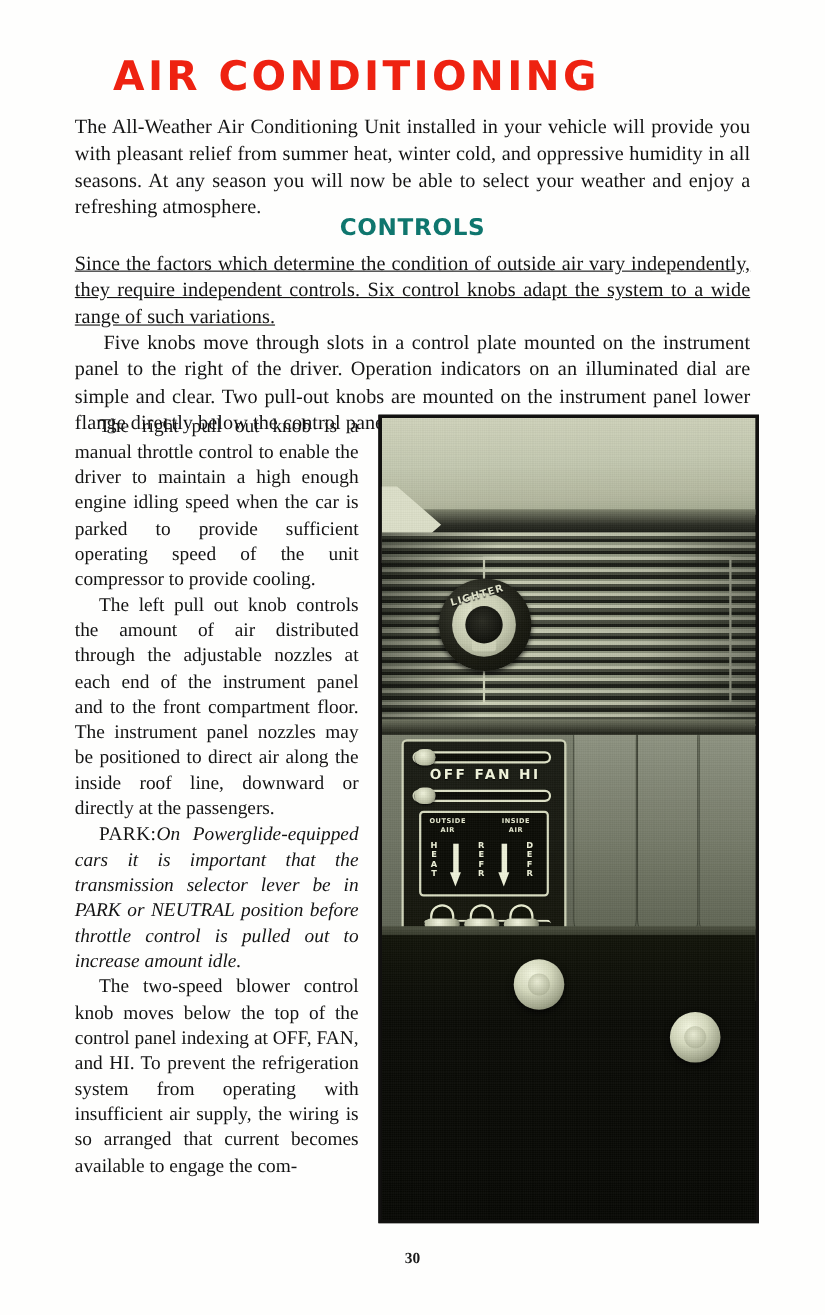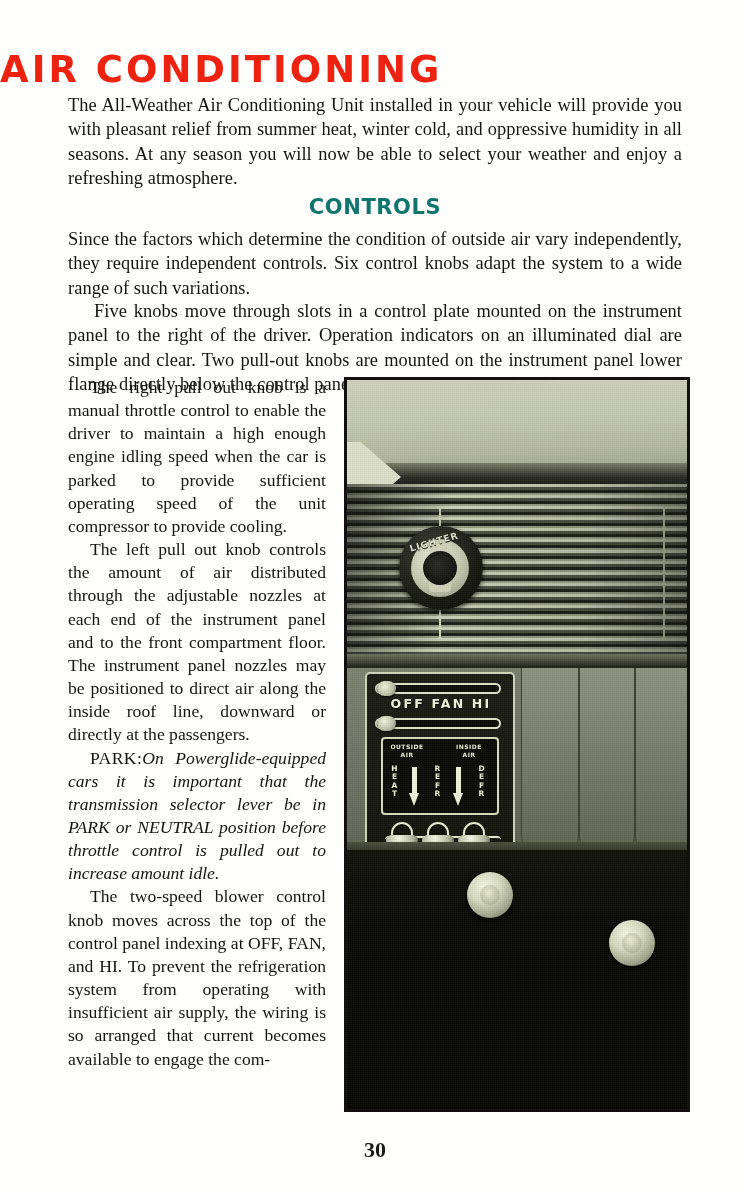--- a/index.html
+++ b/index.html
@@ -23,20 +23,21 @@
     width: 750px;
     height: 1195px;
     background: #fefefd;
   }
 
   
   .title {
     position: absolute;
     left: 0; top: 26px;
     width: 648px;
+    text-align: center;
     font-family: "DejaVu Sans", "Liberation Sans", sans-serif;
     font-weight: bold;
     font-size: 37px;
     letter-spacing: 3.0px;
     color: #ee2211;
     line-height: 1;
   }
   .subhead {
     position: absolute;
     left: 0; top: 180px;
@@ -54,22 +55,22 @@
   .wide {
     position: absolute;
     left: 68px;
     width: 614px;
     font-size: 18.4px;
     line-height: 24.1px;
     text-align: justify;
     text-align-last: left;
     letter-spacing: 0.05px;
   }
-  #intro-paragraph { top: 75px; }
-  #controls-p1 { top: 209px; }
+  #intro-paragraph { top: 85px; }
+  #controls-p1 { top: 209px; text-decoration: underline; }
   #controls-p2 { top: 281px; }
   .indent { text-indent: 26px; }
 
   
   .column {
     position: absolute;
     left: 68px;
     top: 376px;
     width: 258px;
     font-size: 17.6px;
@@ -425,21 +426,21 @@
     pointer-events: none;
   }
 
   
   .page-number {
     position: absolute;
     left: 0;
     top: 1137px;
     width: 750px;
     text-align: center;
-    font-size: 22px;
+    font-size: 14px;
     font-weight: bold;
     color: #1a1a1a;
   }
 </style>
 </head>
 <body>
 
 <div class="page">
 
   <h1 class="title">AIR CONDITIONING</h1>
@@ -448,21 +449,21 @@
 
   <h2 class="subhead">CONTROLS</h2>
 
   <p class="wide" id="controls-p1">Since the factors which determine the condition of outside air vary independently, they require independent controls. Six control knobs adapt the system to a wide range of such variations.</p>
   <p class="wide indent" id="controls-p2">Five knobs move through slots in a control plate mounted on the instrument panel to the right of the driver. Operation indicators on an illuminated dial are simple and clear. Two pull-out knobs are mounted on the instrument panel lower flange directly below the control panel.</p>
 
   <div class="column">
     <p>The right pull out knob is a manual throttle control to enable the driver to maintain a high enough engine idling speed when the car is parked to provide sufficient operating speed of the unit compressor to provide cooling.</p>
     <p>The left pull out knob controls the amount of air distributed through the adjustable nozzles at each end of the instrument panel and to the front compartment floor. The instrument panel nozzles may be positioned to direct air along the inside roof line, downward or directly at the passengers.</p>
     <p class="note-block"><span class="note-label">PARK:</span><span class="note-body">On Powerglide-equipped cars it is important that the transmission selector lever be in PARK or NEUTRAL position before throttle control is pulled out to increase amount idle.</span></p>
-    <p>The two-speed blower control knob moves across the top of the control panel indexing at OFF, FAN, and HI. To prevent the refrigeration system from operating with insufficient air supply, the wiring is so arranged that current becomes available to engage the com-</p>
+    <p>The two-speed blower control knob moves below the top of the control panel indexing at OFF, FAN, and HI. To prevent the refrigeration system from operating with insufficient air supply, the wiring is so arranged that current becomes available to engage the com-</p>
   </div>
 
   <div class="photo-frame">
     <div class="photo">
 
       <div class="dash-top"></div>
       <div class="dash-shadow"></div>
       <div class="chevron-dark"></div>
       <div class="chevron"></div>
 

